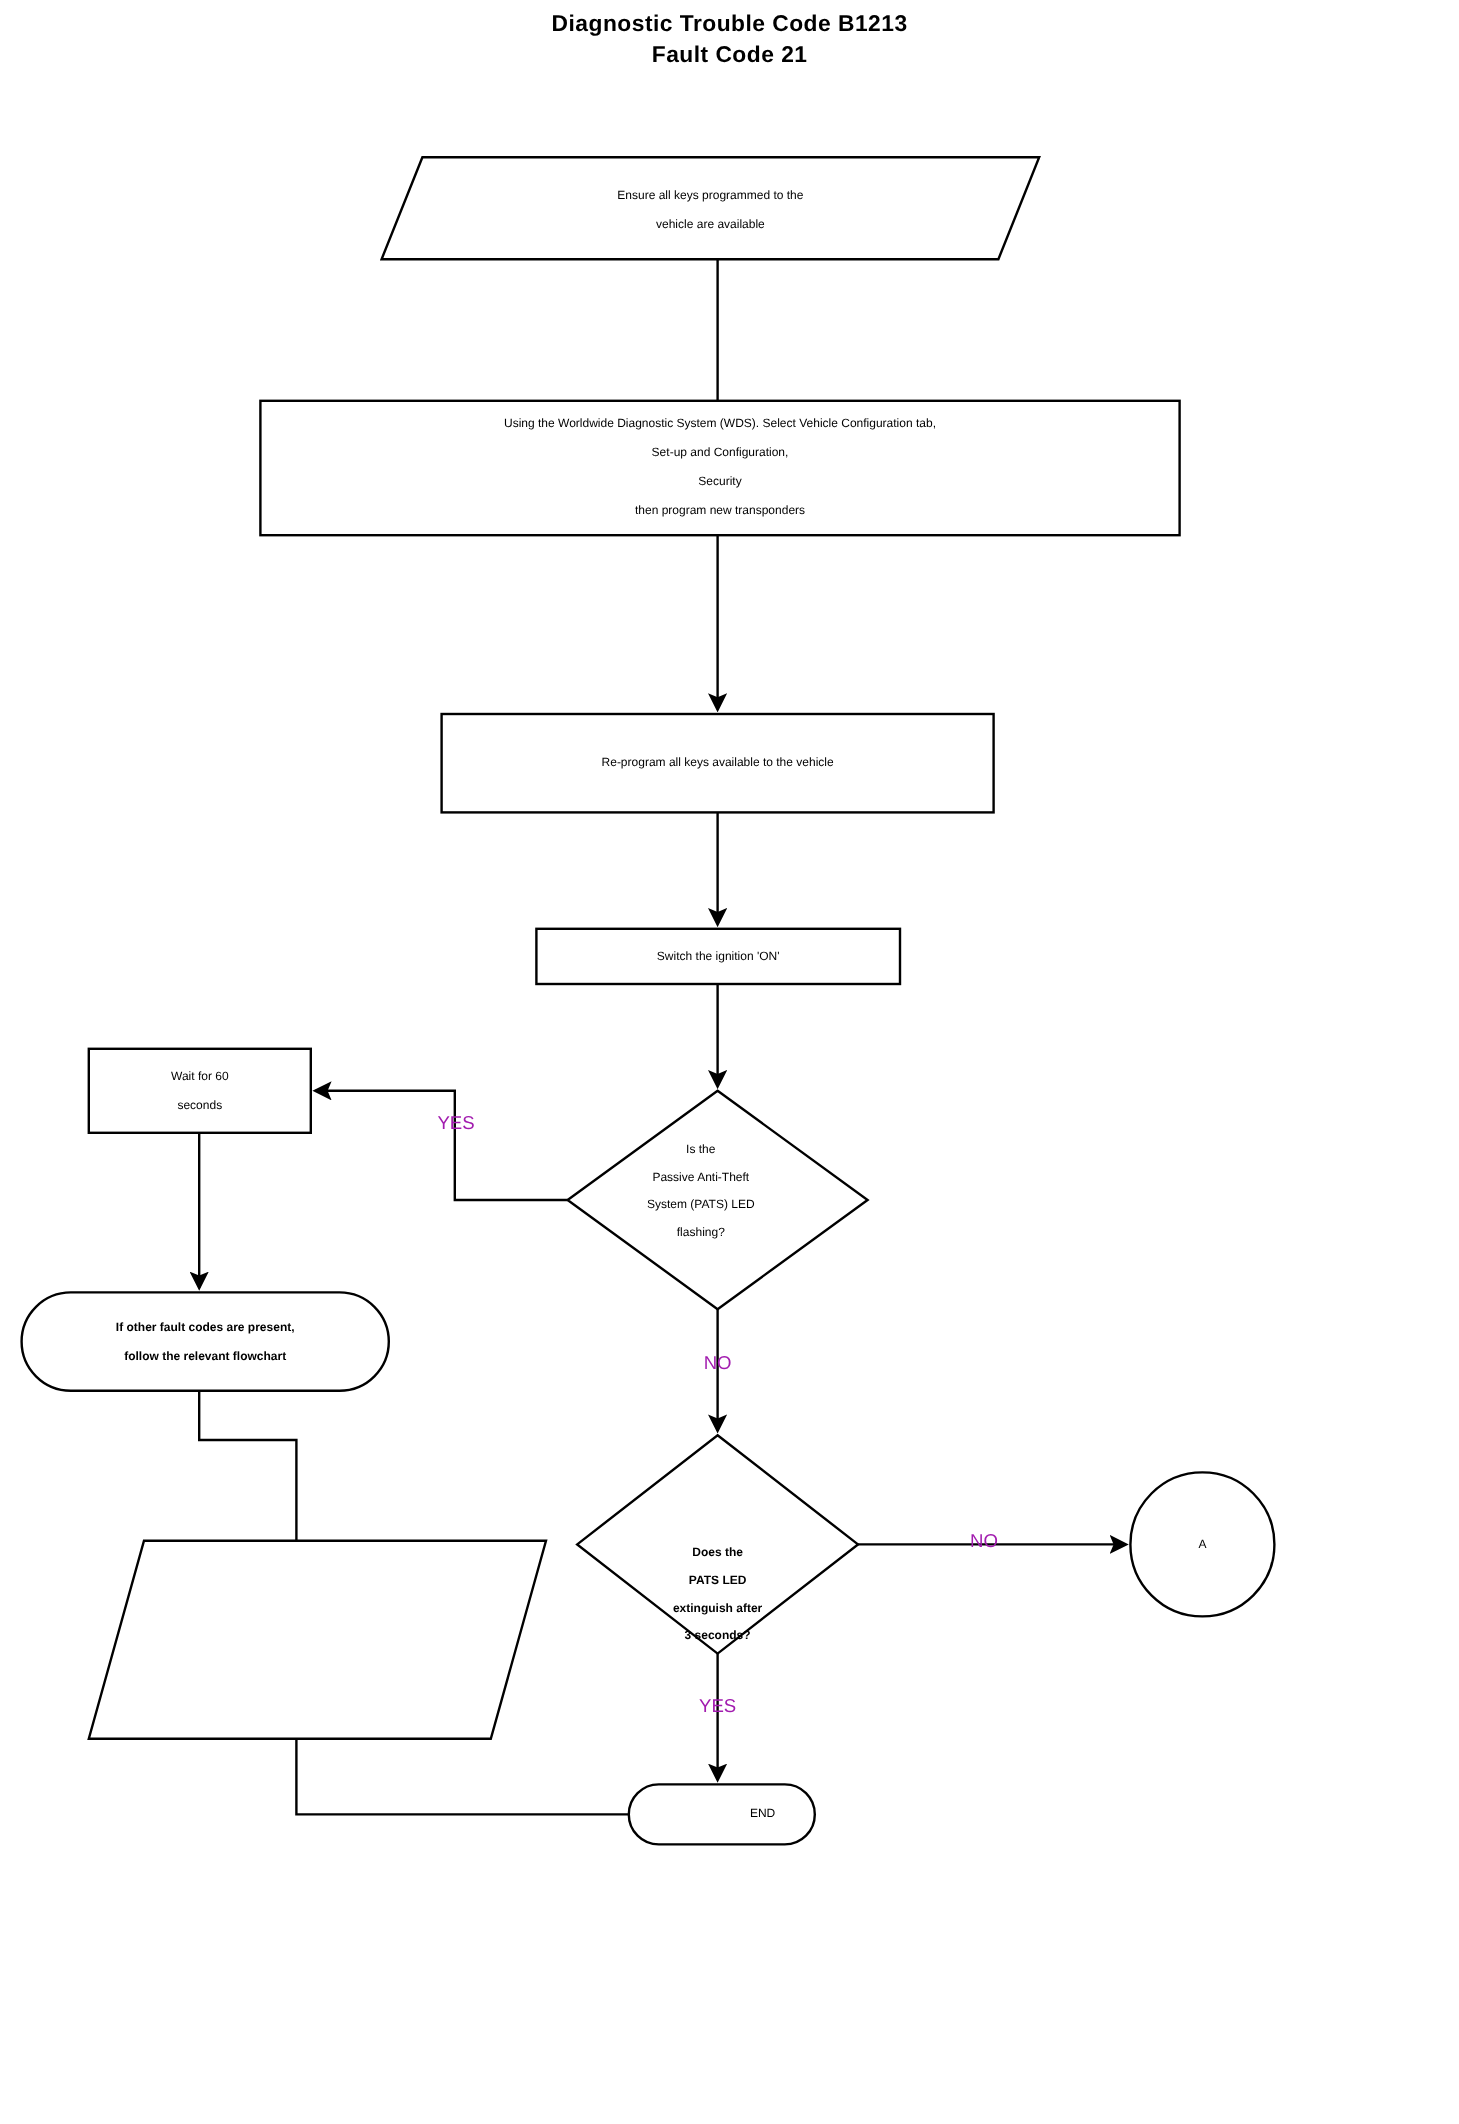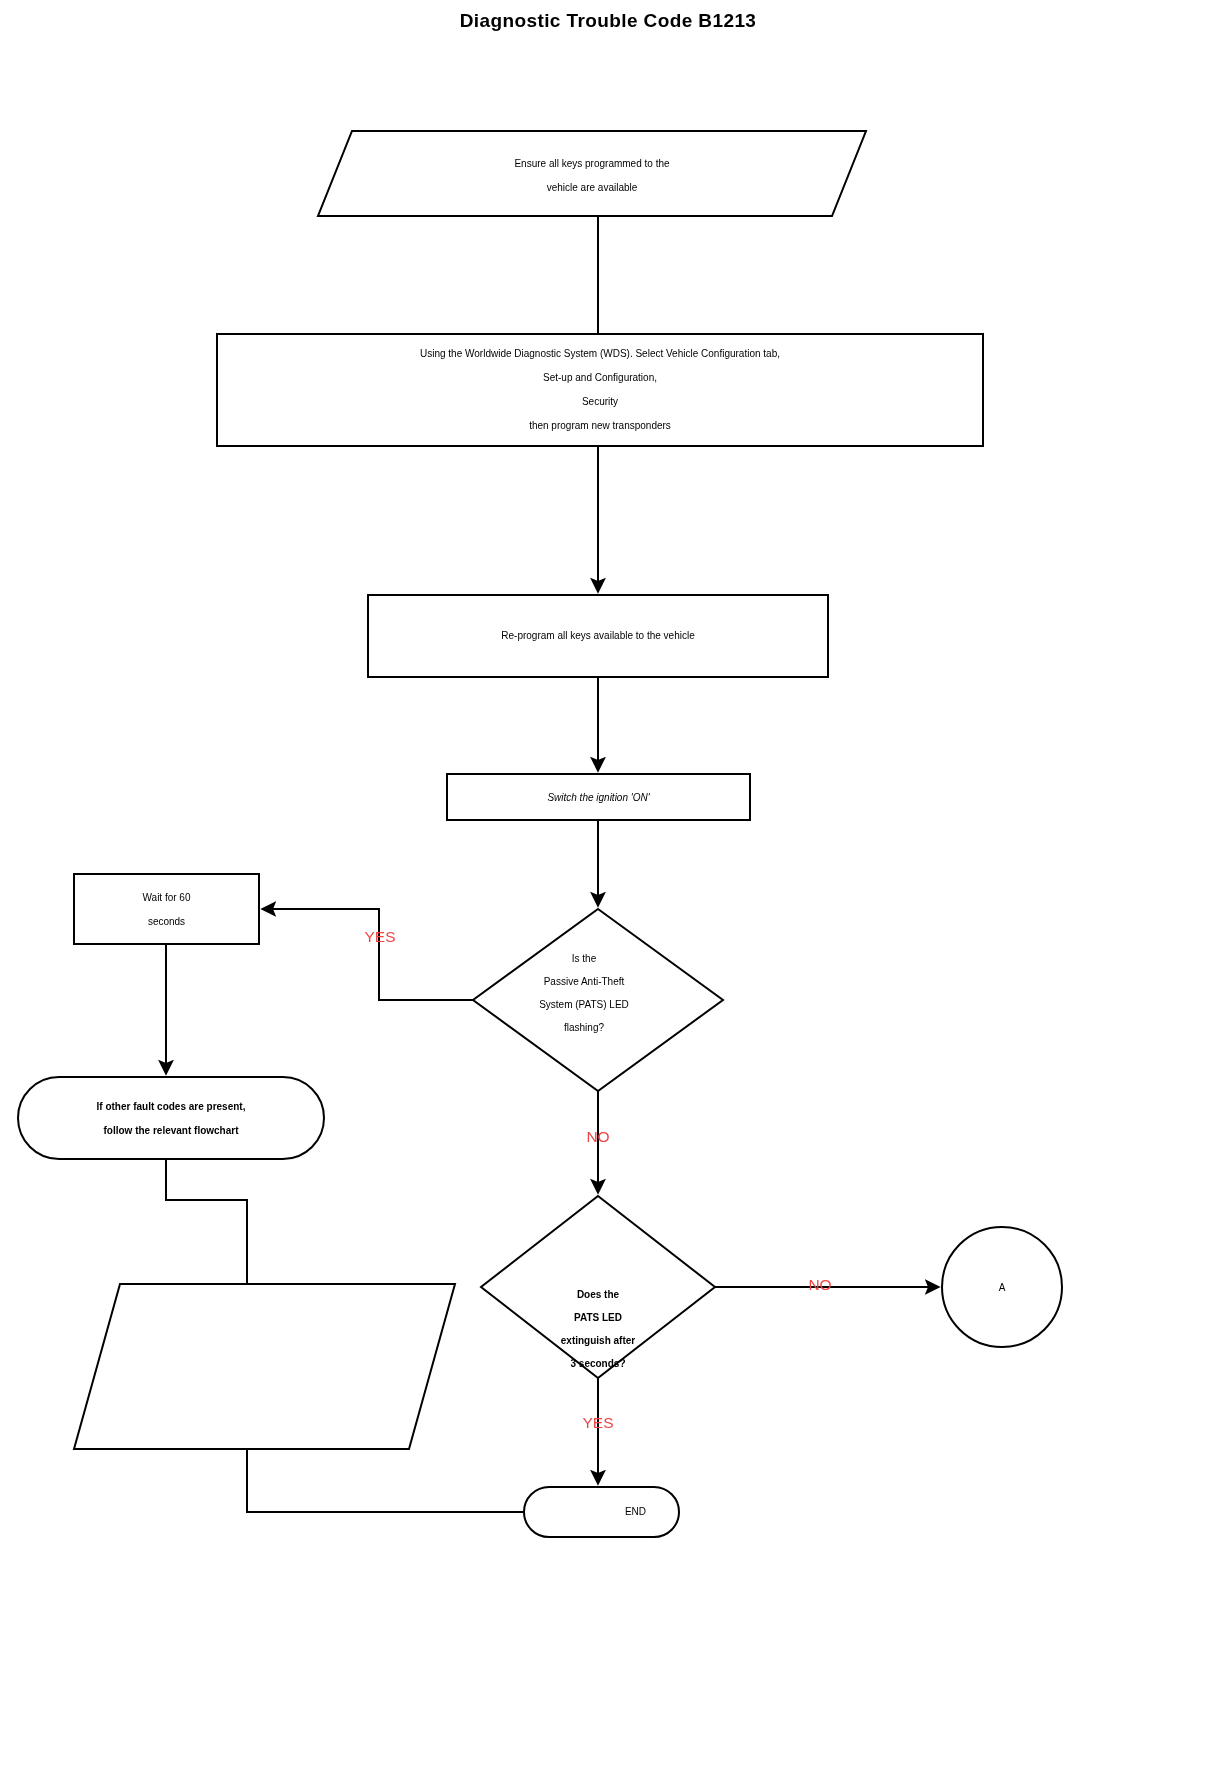--- a/index.html
+++ b/index.html
@@ -46,34 +46,35 @@
     font-size: 10px;
     line-height: 24px;
     white-space: pre-line;
     pointer-events: none;
   }
   .node-text.tight {
     line-height: 23px;
   }
   .edge-label {
     position: absolute;
-    color: #ef4444;
+    color: #a21caf;
     font-family: "Liberation Sans", sans-serif;
     font-size: 15.5px;
     line-height: 18px;
     text-align: center;
   }
 </style>
 </head>
 <body>
 
 <div id="page">
 
   <div class="title-block">
     <div class="title-line">Diagnostic Trouble Code B1213</div>
+    <div class="title-line">Fault Code 21</div>
   </div>
 
   <svg id="flow-svg" viewBox="0 0 1216 1770">
     <defs>
       <marker id="arrow" viewBox="0 0 12 12" refX="10" refY="6" markerWidth="8" markerHeight="8" orient="auto-start-reverse">
         <path d="M 0 0 L 12 6 L 0 12 L 2.5 6 Z" fill="#000000"></path>
       </marker>
     </defs>
 
     <polygon points="352,131 866,131 832,216 318,216" fill="#ffffff" stroke="#000000" stroke-width="2"></polygon>
@@ -124,21 +125,21 @@
   <div class="node-text" style="left:352px; top:152px; width:480px;">Ensure all keys programmed to the
 vehicle are available</div>
 
   <div class="node-text" style="left:372px; top:624px; width:452px;">Re-program all keys available to the vehicle</div>
 
   <div class="node-text" style="left:222px; top:342px; width:756px;">Using the Worldwide Diagnostic System (WDS). Select Vehicle Configuration tab,
 Set-up and Configuration,
 Security
 then program new transponders</div>
 
-  <div class="node-text" style="left:450px; top:786px; width:297px;font-style:italic;">Switch the ignition 'ON'</div>
+  <div class="node-text" style="left:450px; top:786px; width:297px;">Switch the ignition 'ON'</div>
 
   <div class="node-text tight" style="left:464px; top:947px; width:240px;">Is the
 Passive Anti-Theft
 System (PATS) LED
 flashing?</div>
 
   <div class="node-text" style="left:78px; top:886px; width:177px;">Wait for 60
 seconds</div>
 
   <div class="node-text" style="left:26px; top:1095px; width:290px; font-weight:bold;">If other fault codes are present,

